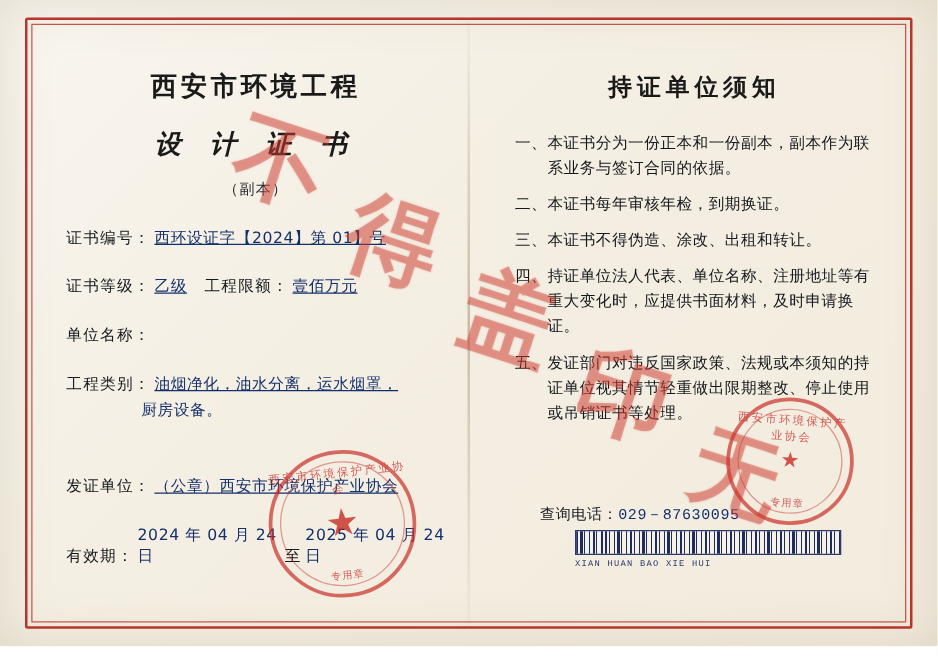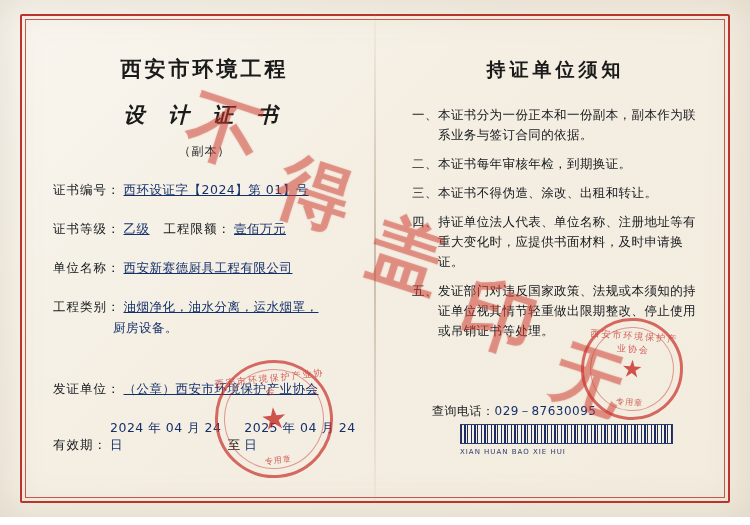--- a/index.html
+++ b/index.html
@@ -60,21 +60,21 @@
     top: 19px;
     right: 25px;
     bottom: 19px;
     display: flex;
   }
   .col {
     box-sizing: border-box;
     position: relative;
   }
   .col-left { width: 51%; padding: 22px 26px 0 28px; }
-  .col-right { width: 49%; padding: 22px 26px 0 30px; }
+  .col-right { width: 49%; padding: 22px 26px 0 30px; font-family: Liberation Mono, monospace; }
 
   .title-main {
     text-align: center;
     color: #1a1a1a;
     font-family: "DejaVu Sans", "Liberation Sans", sans-serif;
     font-weight: bold;
     font-size: 21px;
     letter-spacing: 3px;
     margin: 14px 0 0 0;
   }
@@ -305,21 +305,20 @@
       <div class="field-row">
         <span class="field-label">证书等级：</span>
         <span class="field-value">乙级</span>
         <span class="field-gap"></span>
         <span class="field-label">工程限额：</span>
         <span class="field-value">壹佰万元</span>
       </div>
 
       <div class="field-row">
         <span class="field-label">单位名称：</span>
-        <span class="field-value">西安新赛德厨具工程有限公司</span>
       </div>
 
       <div class="field-row">
         <span class="field-label">工程类别：</span>
         <span class="field-value">油烟净化，油水分离，运水烟罩，</span>
       </div>
       <div class="multiline-value indent-2">厨房设备。</div>
 
       <div class="bottom-left-block">
         <div class="field-row">

